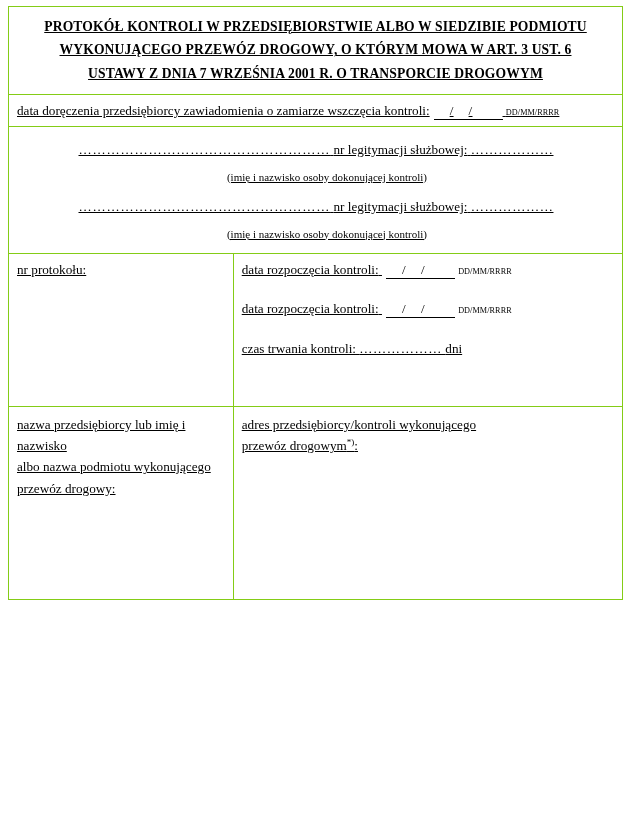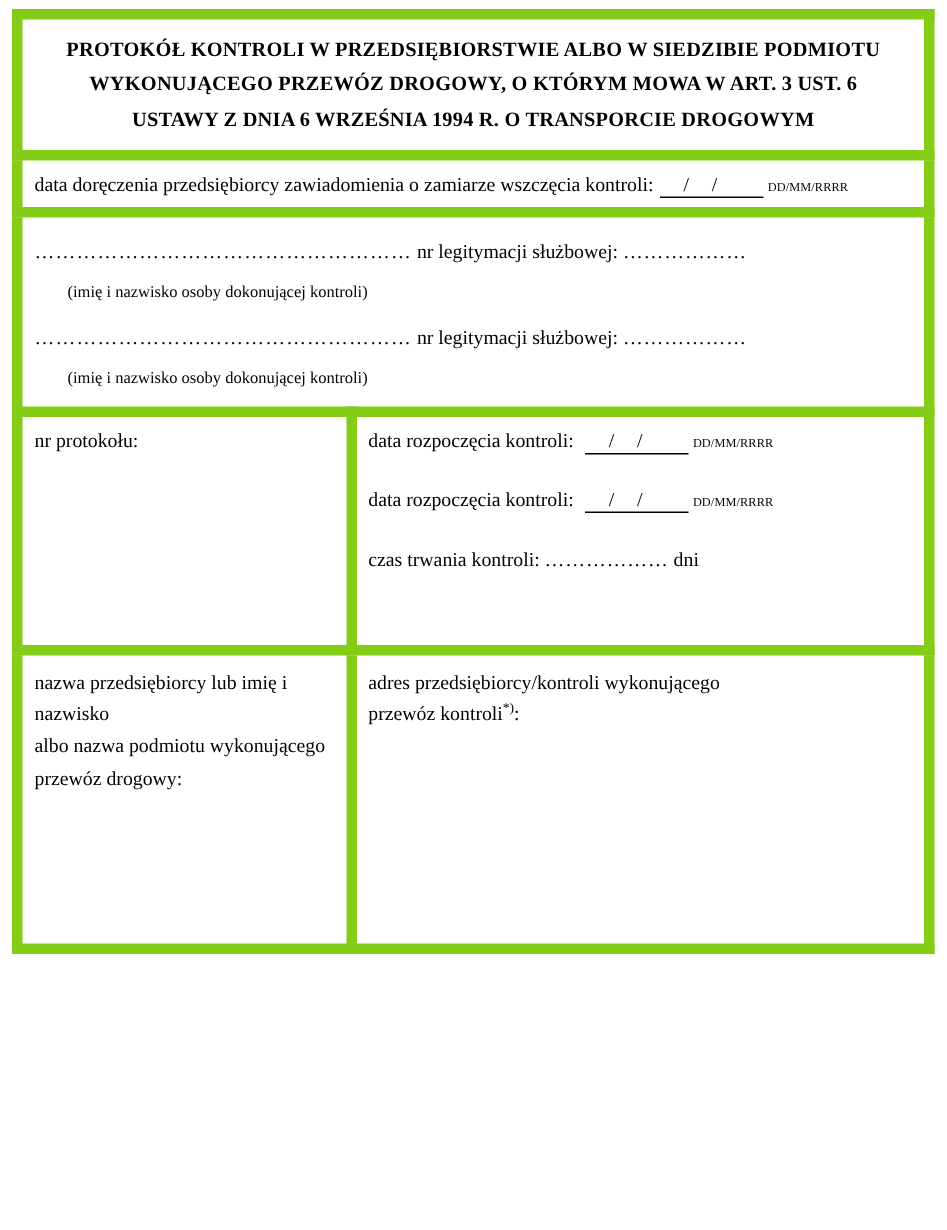--- a/index.html
+++ b/index.html
@@ -21,25 +21,26 @@
     box-sizing: border-box;
     padding: 6px 8px 4px 8px;
   }
 
   table.form {
     width: 100%;
     border-collapse: collapse;
     table-layout: fixed;
   }
   table.form td {
-    border: 7px solid #84cc16;
+    border: 1px solid #84cc16;
     vertical-align: top;
     padding: 5px 7px 5px 8px;
     font-size: 13.2px;
     line-height: 1.42;
+    text-decoration: underline;
   }
 
   
   .header-cell {
     text-align: center;
     padding: 8px 10px 9px 10px !important;
   }
   .header-cell .line {
     font-weight: bold;
     font-size: 13.6px;
@@ -96,21 +97,21 @@
   .datefield .slots .gap-y { display: inline-block; width: 29px; }
   .datefield .fmt {
     font-size: 8.2px;
     letter-spacing: 0.01em;
     line-height: 1.05;
     margin-top: 0px;
     white-space: nowrap;
   }
 
   
-  .inspectors-cell { padding-top: 14px !important; padding-bottom: 12px !important; }
+  .inspectors-cell { padding-top: 14px !important; padding-bottom: 12px !important; text-align: center; }
   .inspector {
     margin-bottom: 14px;
   }
   .inspector:last-child { margin-bottom: 0; }
   .inspector-line {
     white-space: nowrap;
     font-size: 13.2px;
   }
   .inspector-caption {
     font-size: 11px;
@@ -150,21 +151,21 @@
       <col style="width:36.6%">
       <col style="width:33.3%">
       <col style="width:30.1%">
     </colgroup>
 
     <tbody>
         <tr>
       <td class="header-cell" colspan="3">
         <div class="line">PROTOKÓŁ KONTROLI W PRZEDSIĘBIORSTWIE ALBO W SIEDZIBIE PODMIOTU</div>
         <div class="line">WYKONUJĄCEGO PRZEWÓZ DROGOWY, O KTÓRYM MOWA W ART. 3 UST. 6</div>
-        <div class="line">USTAWY Z DNIA 6 WRZEŚNIA 1994 R. O TRANSPORCIE DROGOWYM</div>
+        <div class="line">USTAWY Z DNIA 7 WRZEŚNIA 2001 R. O TRANSPORCIE DROGOWYM</div>
       </td>
     </tr>
 
 
 
     <tr>
       <td class="delivery-cell" colspan="3">
         <div class="delivery-line">
           <span>data doręczenia przedsiębiorcy zawiadomienia o zamiarze wszczęcia kontroli:</span>
           <span class="datefield">
@@ -232,20 +233,20 @@
     </tr>
 
     <tr>
       <td class="company-cell">
         <div class="ln">nazwa przedsiębiorcy lub imię i nazwisko</div>
         <div class="ln">albo nazwa podmiotu wykonującego</div>
         <div class="ln">przewóz drogowy:</div>
       </td>
       <td class="company-cell" colspan="2">
         <div class="ln">adres przedsiębiorcy/kontroli wykonującego</div>
-        <div class="ln"><span>przewóz kontroli</span><sup class="mark">*)</sup><span>:</span></div>
+        <div class="ln"><span>przewóz drogowym</span><sup class="mark">*)</sup><span>:</span></div>
       </td>
     </tr>
 
 
   </tbody>
     </table>
 </div>
 
 </body></html>

